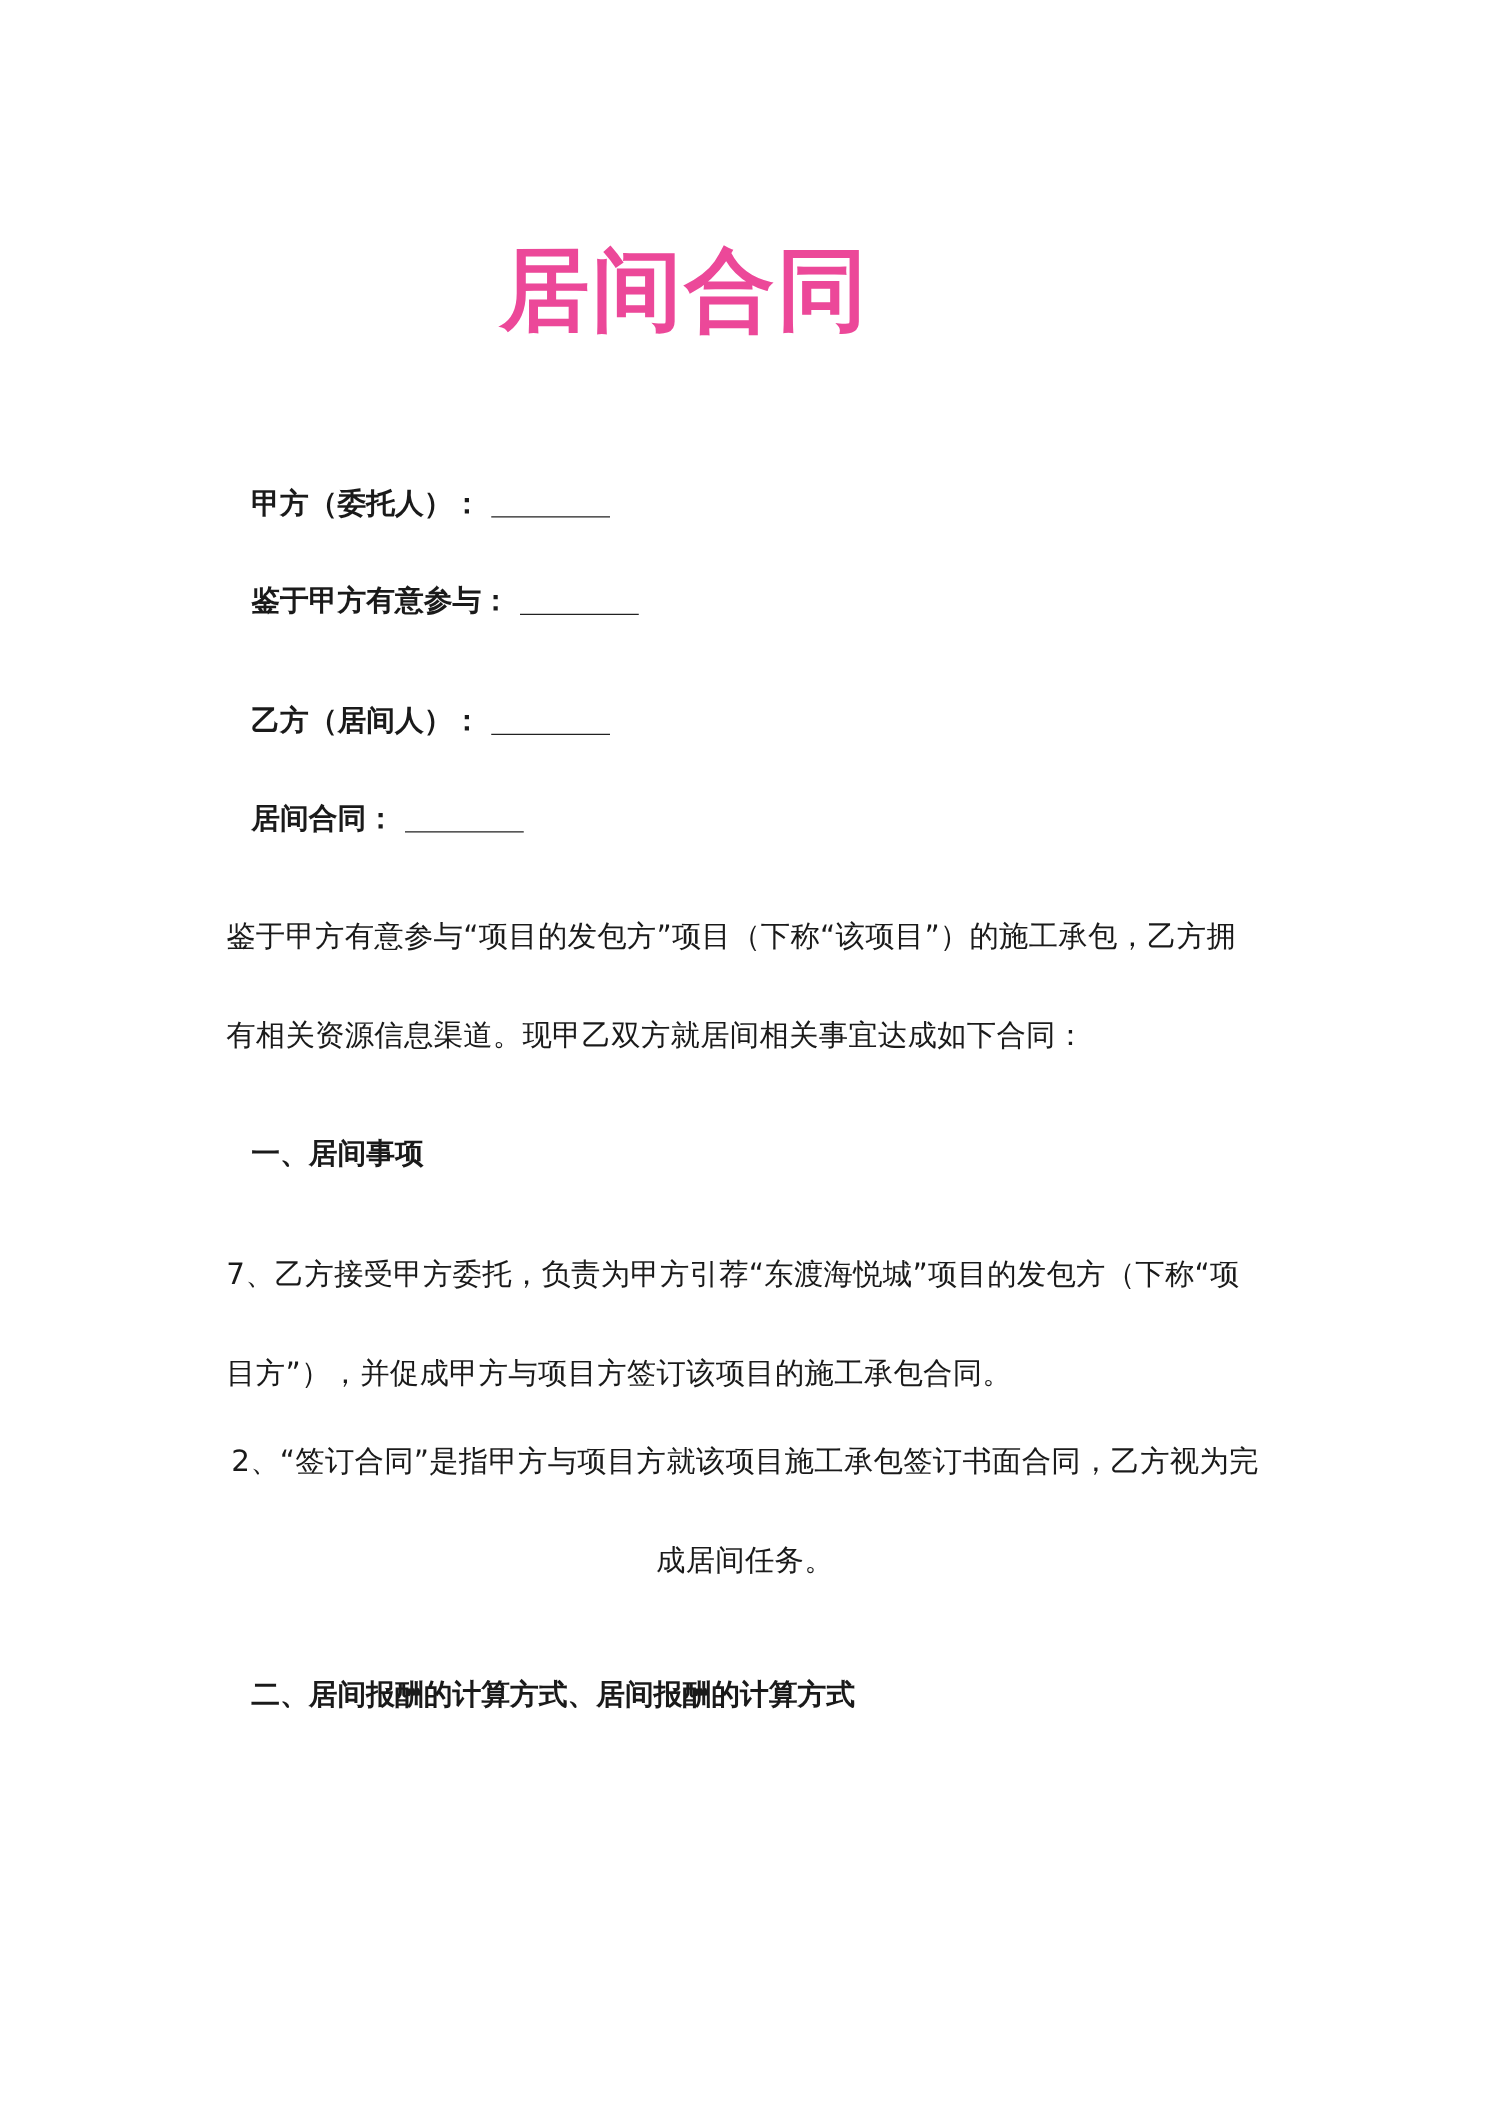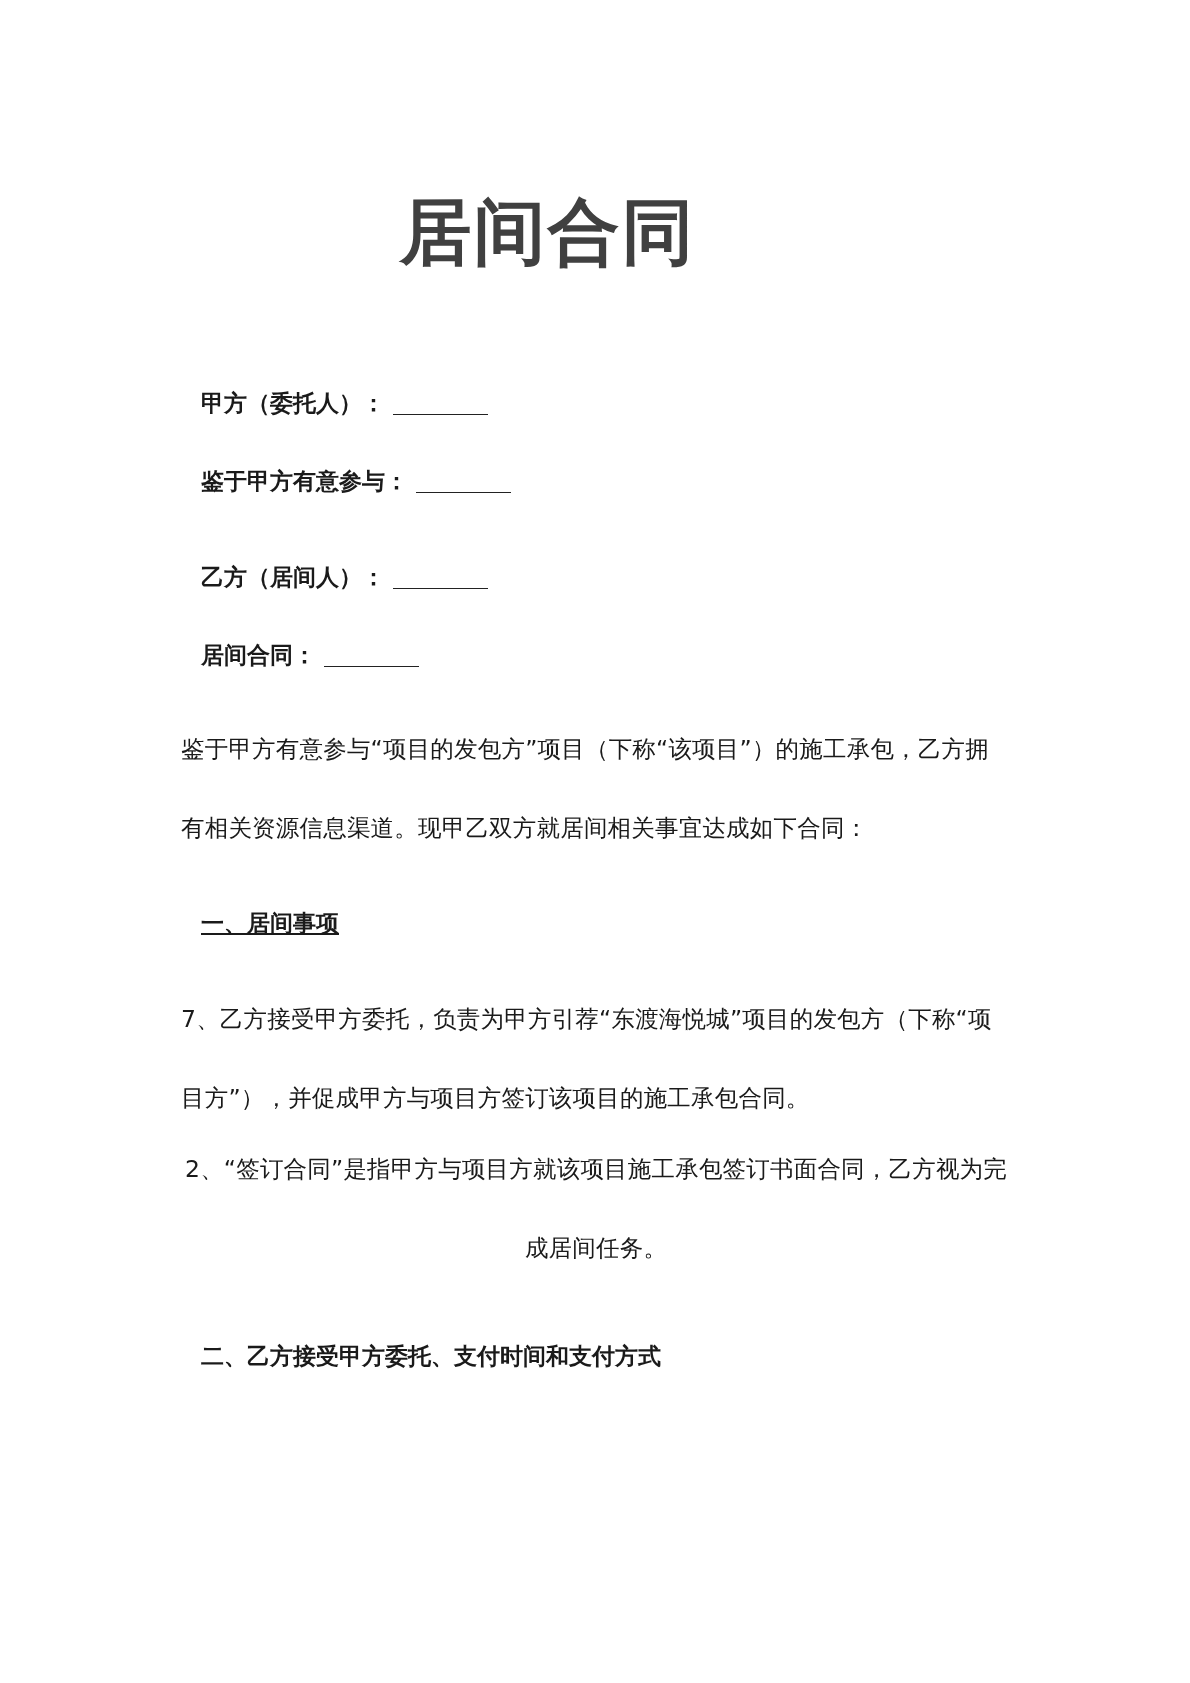--- a/index.html
+++ b/index.html
@@ -1,20 +1,20 @@
 <!DOCTYPE html>
 <html><head>
 <meta charset="utf-8">
 <style>
   html, body { margin: 0; padding: 0; background: #ffffff; }
   body { width: 1190px; height: 1683px; position: relative; overflow: hidden;
          font-family: "DejaVu Sans", "Liberation Sans", sans-serif; color: #1a1a1a; }
   .title { position: absolute; top: 196px; left: 0; width: 1095px; text-align: center;
            font-family: "DejaVu Serif", "Liberation Serif", serif; font-weight: bold;
-           font-size: 72px; letter-spacing: 2px; color: #404040; line-height: 1; }
+           font-size: 72px; letter-spacing: 2px; color: #ec4899; line-height: 1; }
   .line { position: absolute; left: 181px; font-size: 23px; line-height: 1; white-space: nowrap; }
   .bold { font-weight: bold; margin-left: 20px; }
   .blank { display: inline-block; width: 95px; border-bottom: 1.5px solid #222; height: 20px;
            vertical-align: -4px; margin-left: 8px; }
   .para { position: absolute; left: 181px; width: 830px; font-size: 23.5px; line-height: 79px;
           letter-spacing: 0.2px; }
 </style>
 </head>
 <body>
 
@@ -32,20 +32,20 @@
   <div class="line bold" style="top:566px;">
     <span>乙方（居间人）：</span><span class="blank"></span>
   </div>
 
   <div class="line bold" style="top:644px;">
     <span>居间合同：</span><span class="blank"></span>
   </div>
 
   <div class="para" style="top:710px;">鉴于甲方有意参与“项目的发包方”项目（下称“该项目”）的施工承包，乙方拥有相关资源信息渠道。现甲乙双方就居间相关事宜达成如下合同：</div>
 
-  <div class="line bold" style="top:912px;text-decoration:underline;">一、居间事项</div>
+  <div class="line bold" style="top:912px;">一、居间事项</div>
 
   <div class="para" style="top:980px;">7、乙方接受甲方委托，负责为甲方引荐“东渡海悦城”项目的发包方（下称“项目方”），并促成甲方与项目方签订该项目的施工承包合同。</div>
 
   <div class="para" style="top:1130px;text-align:center;">2、“签订合同”是指甲方与项目方就该项目施工承包签订书面合同，乙方视为完成居间任务。</div>
 
-  <div class="line bold" style="top:1345px;">二、乙方接受甲方委托、支付时间和支付方式</div>
+  <div class="line bold" style="top:1345px;">二、居间报酬的计算方式、居间报酬的计算方式</div>
 </div>
 
 </body></html>

